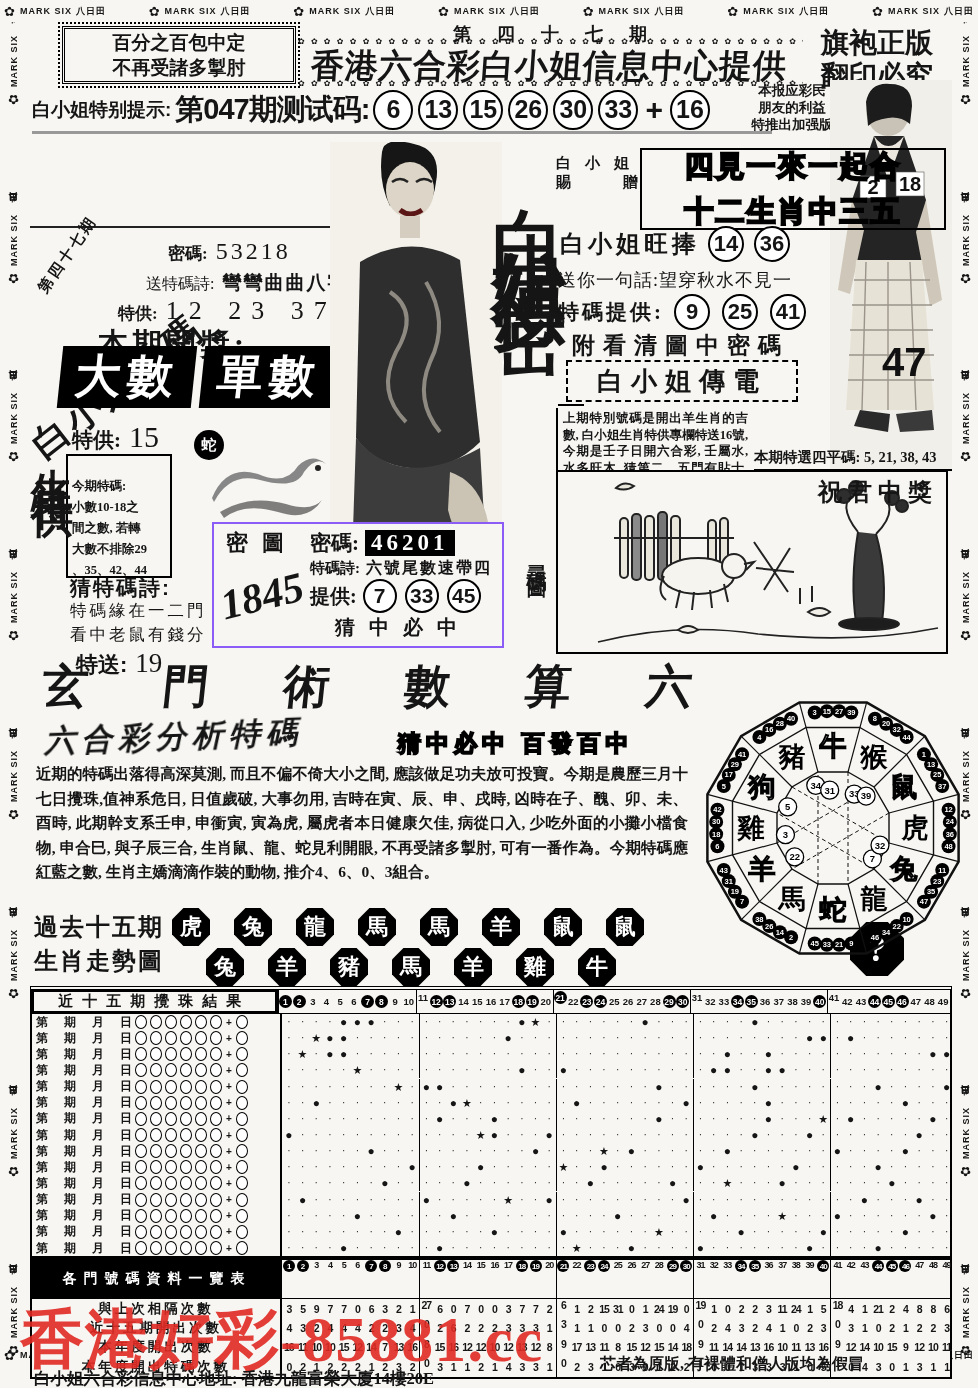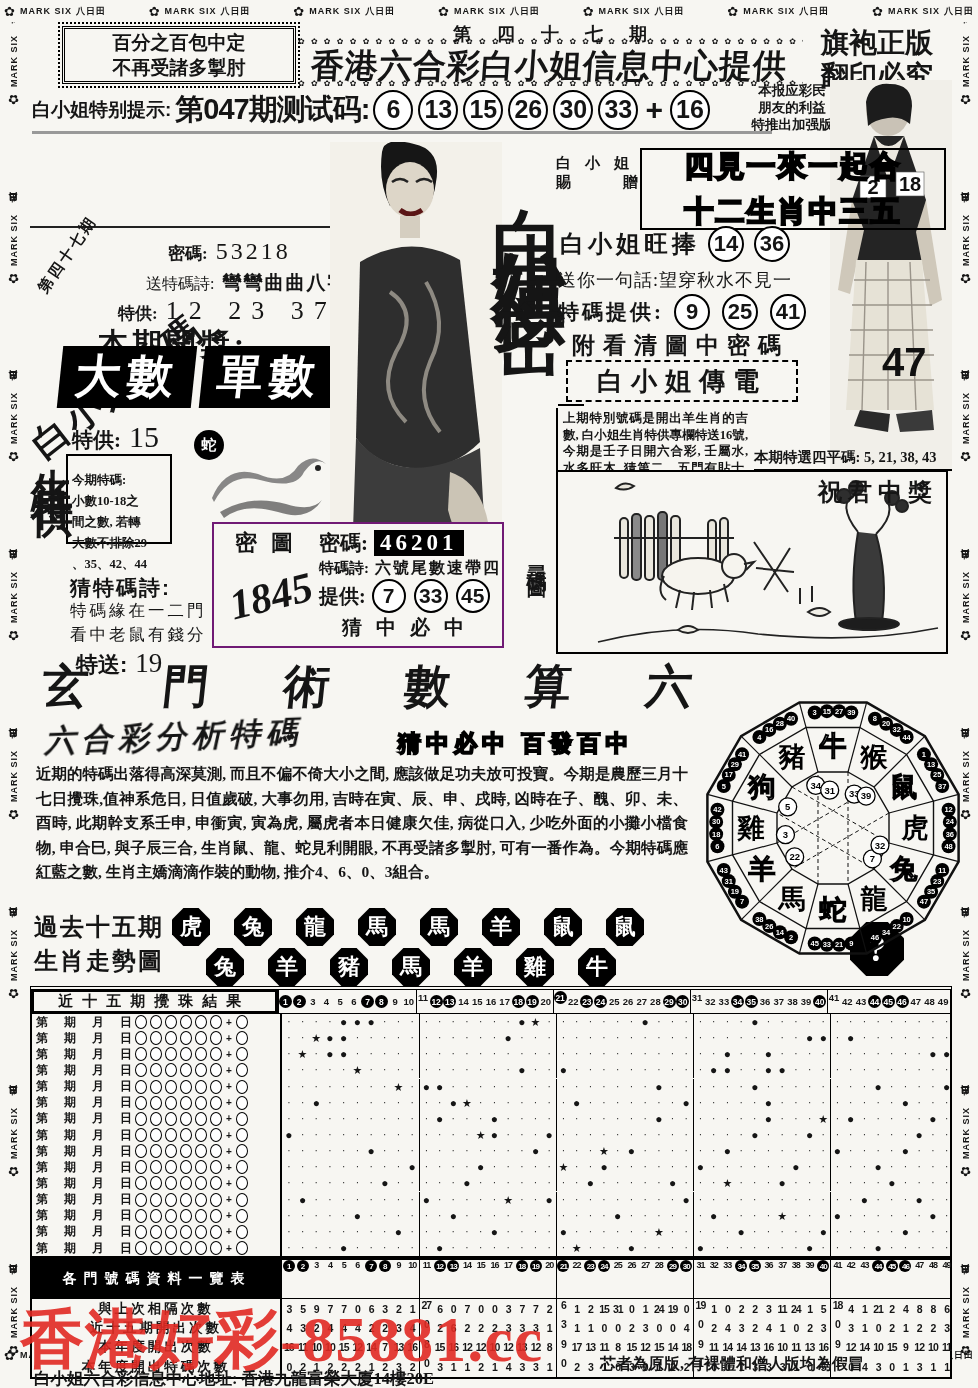--- a/index.html
+++ b/index.html
@@ -53,39 +53,39 @@
   #tegong-line .v{font-size:26px;letter-spacing:10px;font-family:var(--serif)}
   #kaijiang{left:98px;top:324px;font-size:30px;font-weight:900;font-family:var(--serif);letter-spacing:4px}
   .blackbox{height:62px;background:#000;color:#fff;display:flex;align-items:center;justify-content:center;
     font-family:var(--serif);font-weight:900;font-size:46px;letter-spacing:6px;transform:skewX(-6deg)}
   #box-da{left:60px;top:346px;width:134px}
   #box-dan{left:202px;top:346px;width:134px}
   #tegong2{left:72px;top:420px}
   #tegong2 .k{font-size:21px;font-weight:900;font-family:var(--serif)}
   #tegong2 .v{font-size:30px;font-family:var(--serif)}
   #snake-badge{left:194px;top:430px;width:30px;height:30px;border-radius:50%;background:#000;color:#fff;font-size:15px;font-weight:700}
-  #special-box{left:66px;top:454px;width:106px;height:90px;border:2.5px solid #000;padding:14px 4px;font-size:12.5px;font-weight:700;line-height:21px;font-family:var(--serif);white-space:nowrap}
+  #special-box{left:66px;top:454px;width:106px;height:124px;border:2.5px solid #000;padding:20px 4px;font-size:12.5px;font-weight:700;line-height:21px;font-family:var(--serif);white-space:nowrap}
   #cai-title{left:70px;top:574px;font-size:21px;font-weight:900;letter-spacing:2px}
   #cai-l1{left:70px;top:600px;font-size:16.5px;font-family:var(--serif);letter-spacing:3px}
   #cai-l2{left:70px;top:624px;font-size:16.5px;font-family:var(--serif);letter-spacing:3px}
   #tesong{left:76px;top:648px}
   #tesong .k{font-size:22px;font-weight:900}
   #tesong .v{font-size:27px;font-family:var(--serif)}
   #vert-left{left:24px;top:434px;width:44px;height:300px;writing-mode:vertical-rl;font-size:42px;font-weight:900;font-family:var(--serif);letter-spacing:10px;transform:rotate(180deg) scaleX(-1) scaleY(-1)}
   
   #vert-left{transform:none;writing-mode:vertical-lr;text-orientation:upright}
 
   
   #center-photo{left:330px;top:142px;width:172px;height:506px}
   #vert-calli{left:492px;top:150px;width:74px;height:510px;writing-mode:vertical-lr;text-orientation:upright;
     font-family:var(--serif);font-weight:900;font-size:74px;line-height:74px;letter-spacing:22px}
   #xunmatu{left:524px;top:548px;writing-mode:vertical-lr;text-orientation:upright;font-size:20px;font-weight:700;font-family:var(--serif);letter-spacing:8px}
 
   
-  #mitu-box{left:212px;top:522px;width:292px;height:126px;border:2px solid #701a75;display:flex;padding:4px 15px;gap:6px;background:var(--paper)}
+  #mitu-box{left:212px;top:522px;width:292px;height:126px;border:2px solid #8b5cf6;display:flex;padding:4px 6px;gap:6px;background:var(--paper)}
   #mitu-left{width:84px;display:flex;flex-direction:column;align-items:center}
   #mitu-word{font-size:22px;font-weight:700;font-family:var(--serif);letter-spacing:14px;white-space:nowrap}
   #mitu-scribble{font-family:var(--serif);font-style:italic;font-size:42px;font-weight:700;transform:rotate(-14deg);margin-top:14px}
   #mitu-right{flex:1;display:flex;flex-direction:column;justify-content:space-between;padding:1px 0}
   .mline{display:flex;align-items:center;gap:6px;white-space:nowrap}
   #mimainv{background:#000;color:#fff;font-size:23px;font-weight:700;letter-spacing:4px;padding:0 6px;font-family:var(--serif)}
   #mitu-right .k1{font-size:21px;font-weight:900;font-family:var(--serif)}
   #mitu-right .k2{font-size:15px;font-weight:700;font-family:var(--serif)}
   #mitu-right .v2{font-size:16px;font-weight:700;font-family:var(--serif);letter-spacing:2px}
   #mitu-right .k3{font-size:20px;font-weight:900;font-family:var(--serif)}

